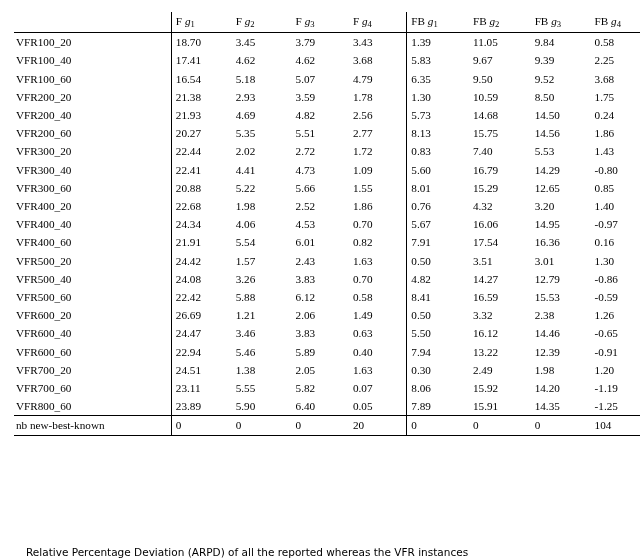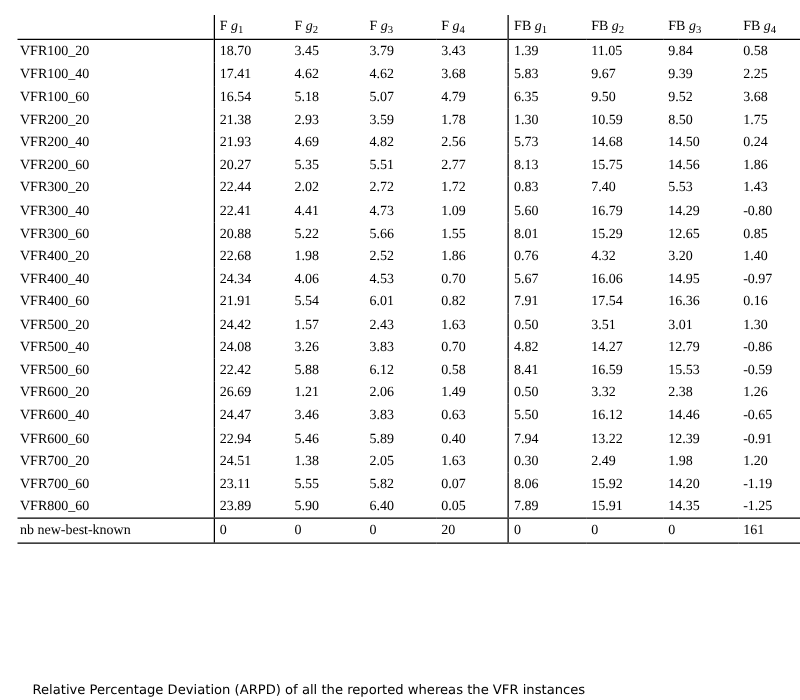--- a/index.html
+++ b/index.html
@@ -371,21 +371,21 @@
 
       <tr class="rule-bottom">
         <td class="c-label">nb new-best-known</td>
         <td class="c-d1 vline-left">0</td>
         <td class="c-d2">0</td>
         <td class="c-d3">0</td>
         <td class="c-d4">20</td>
         <td class="c-e1 vline-left">0</td>
         <td class="c-e2">0</td>
         <td class="c-e3">0</td>
-        <td class="c-e4">161</td>
+        <td class="c-e4">104</td>
       </tr>
 
     </tbody>
   </table>
 
   <div class="caption-bottom">Relative Percentage Deviation (ARPD) of all the reported whereas the VFR instances</div>
 
 </div>
 
 </body></html>

